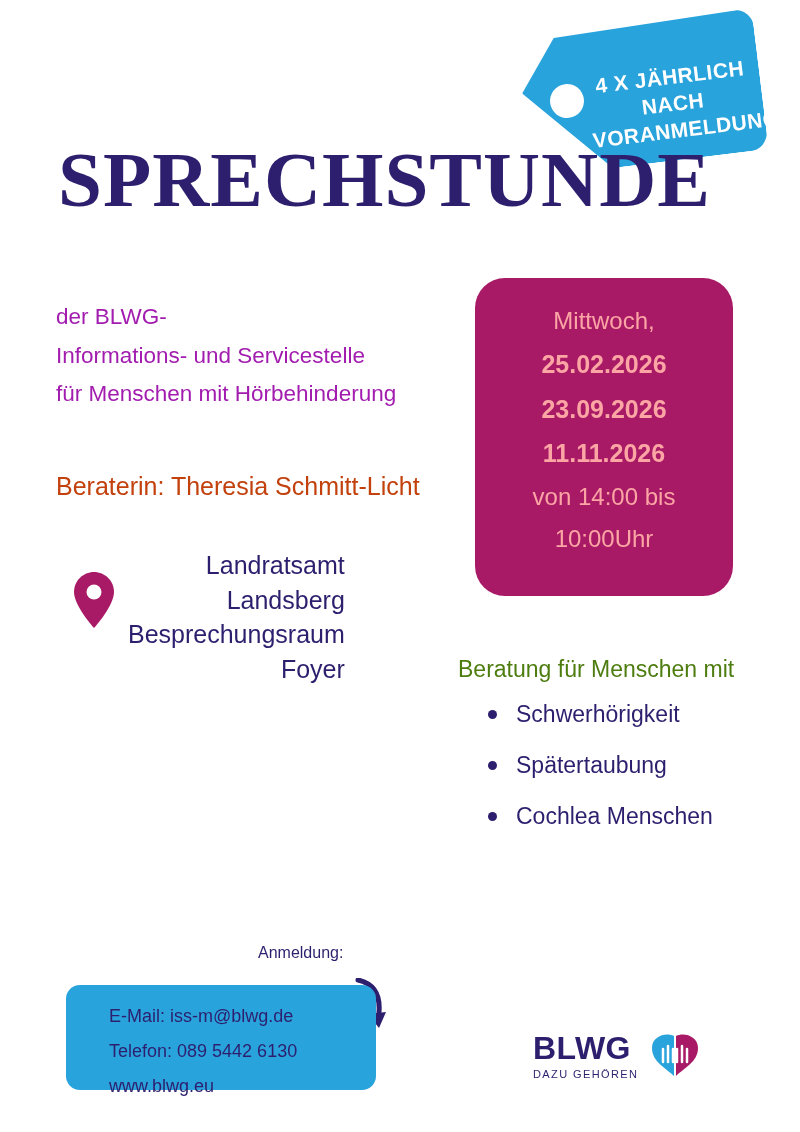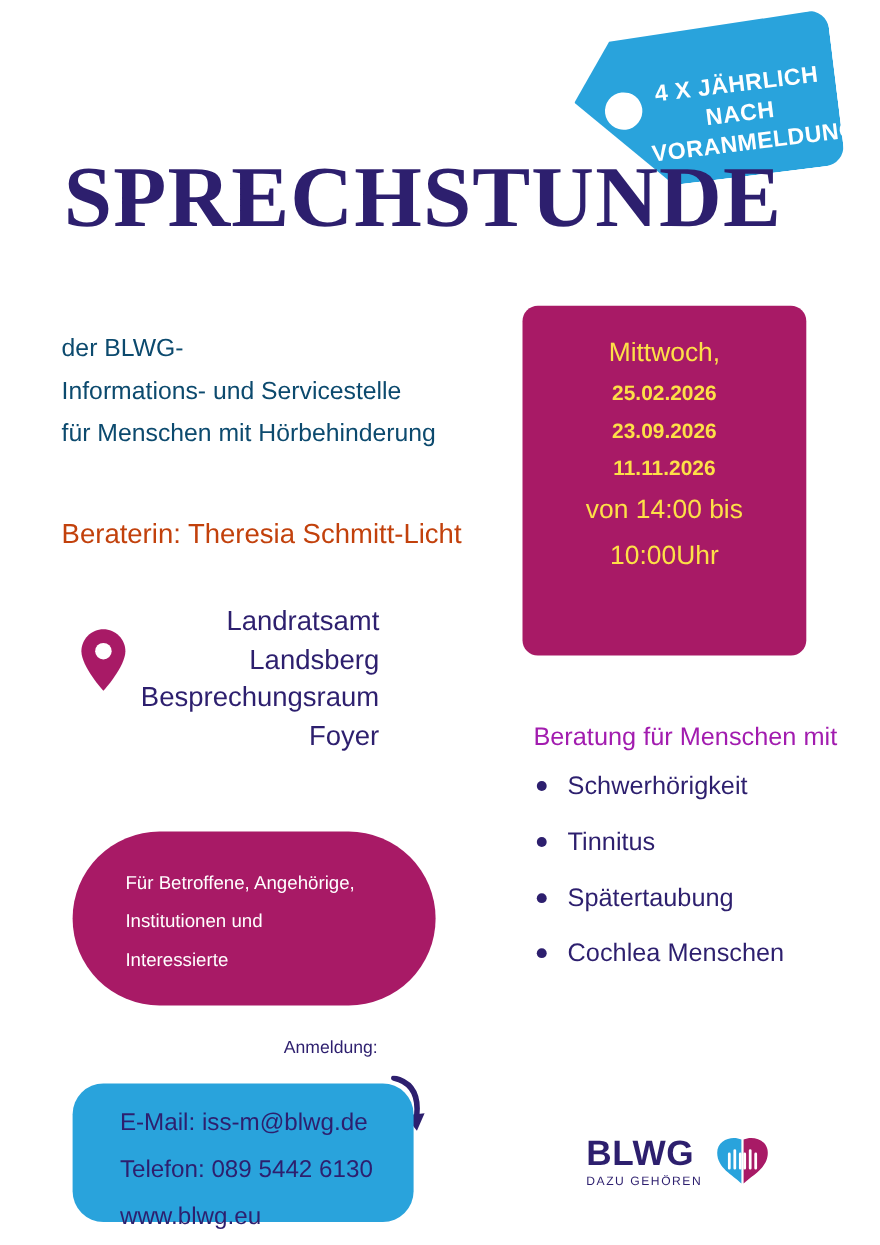--- a/index.html
+++ b/index.html
@@ -60,21 +60,21 @@
     line-height: 1;
     white-space: nowrap;
     font-family: Liberation Serif, serif;
   }
 
   
   .intro {
     position: absolute;
     left: 56px; top: 298px;
     width: 400px;
-    color: #0c4a6e;
+    color: #a21caf;
     font-size: 22.5px;
     line-height: 1.72;
   }
   .consultant {
     position: absolute;
     left: 56px; top: 472px;
     width: 420px;
     color: #c2410c;
     font-size: 25px;
   }
@@ -94,37 +94,36 @@
     line-height: 1.38;
     padding-left: 10px;
   }
 
   
   .date-box {
     position: absolute;
     left: 475px; top: 278px;
     width: 258px; height: 318px;
     background: #a81a66;
-    border-radius: 14px;
-    color: #fde047;
+    border-radius: 30px;
+    color: #fca5a5;
     text-align: center;
     padding-top: 22px;
   }
   .date-box .d-light { font-size: 24px; line-height: 1.75; }
-  .date-box .d-bold { font-size: 19px; font-weight: bold; line-height: 1.78; }
+  .date-box .d-bold { font-size: 25px; font-weight: bold; line-height: 1.78; }
 
   
   .consult-title {
     position: absolute;
     left: 458px; top: 655px;
     width: 330px;
-    color: #a21caf;
+    color: #4d7c0f;
     font-size: 23px;
     line-height: 1.3;
-    text-align: center;
   }
   .consult-list {
     position: absolute;
     left: 486px; top: 700px;
     width: 300px;
     color: #2d1f6e;
     font-size: 23px;
     list-style: none;
   }
   .consult-list li {
@@ -163,25 +162,25 @@
     font-size: 16px;
   }
   .arrow-icon {
     position: absolute;
     left: 352px; top: 978px;
     width: 36px; height: 56px;
   }
   .contact-box {
     position: absolute;
     left: 66px; top: 985px;
-    width: 310px; height: 126px;
+    width: 310px; height: 105px;
     background: #29a3dc;
-    border-radius: 28px;
-    color: #2d1f6e;
-    font-size: 22px;
+    border-radius: 14px;
+    color: #2d1f6e;
+    font-size: 18px;
     line-height: 1.95;
     padding: 14px 0 0 43px;
   }
 
   
   .logo {
     position: absolute;
     left: 533px; top: 1032px;
     display: flex;
     align-items: center;
@@ -232,30 +231,24 @@
     <div class="d-bold">25.02.2026</div>
     <div class="d-bold">23.09.2026</div>
     <div class="d-bold">11.11.2026</div>
     <div class="d-light">von 14:00 bis</div>
     <div class="d-light">10:00Uhr</div>
   </div>
 
   <div class="consult-title">Beratung für Menschen mit</div>
   <ul class="consult-list">
     <li>Schwerhörigkeit</li>
-    <li>Tinnitus</li>
     <li>Spätertaubung</li>
     <li>Cochlea Menschen</li>
   </ul>
 
-  <div class="audience">
-    <div>Für Betroffene, Angehörige,</div>
-    <div>Institutionen und</div>
-    <div>Interessierte</div>
-  </div>
 
   <div class="anmeldung-label">Anmeldung:</div>
   <div class="arrow-icon">
     <svg width="36" height="56" viewBox="0 0 36 56" xmlns="http://www.w3.org/2000/svg">
       <path d="M6 2 C24 6, 30 20, 26 42" stroke="#2d1f6e" stroke-width="5" fill="none" stroke-linecap="round"></path>
       <path d="M16 36 L27 50 L34 34 Z" fill="#2d1f6e"></path>
     </svg>
   </div>
 
   <div class="contact-box">

